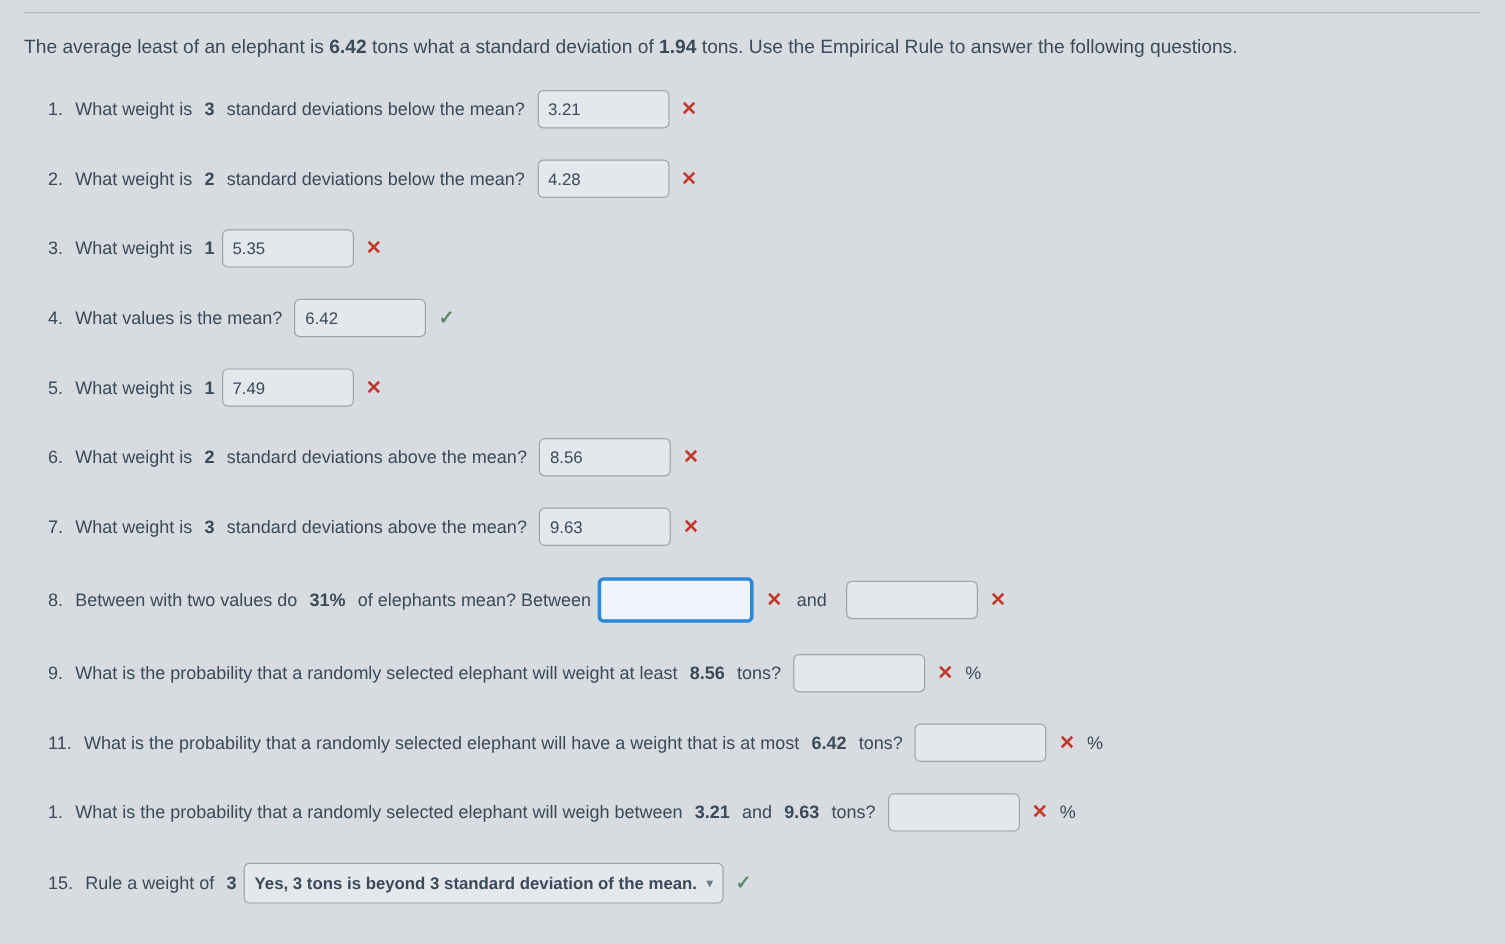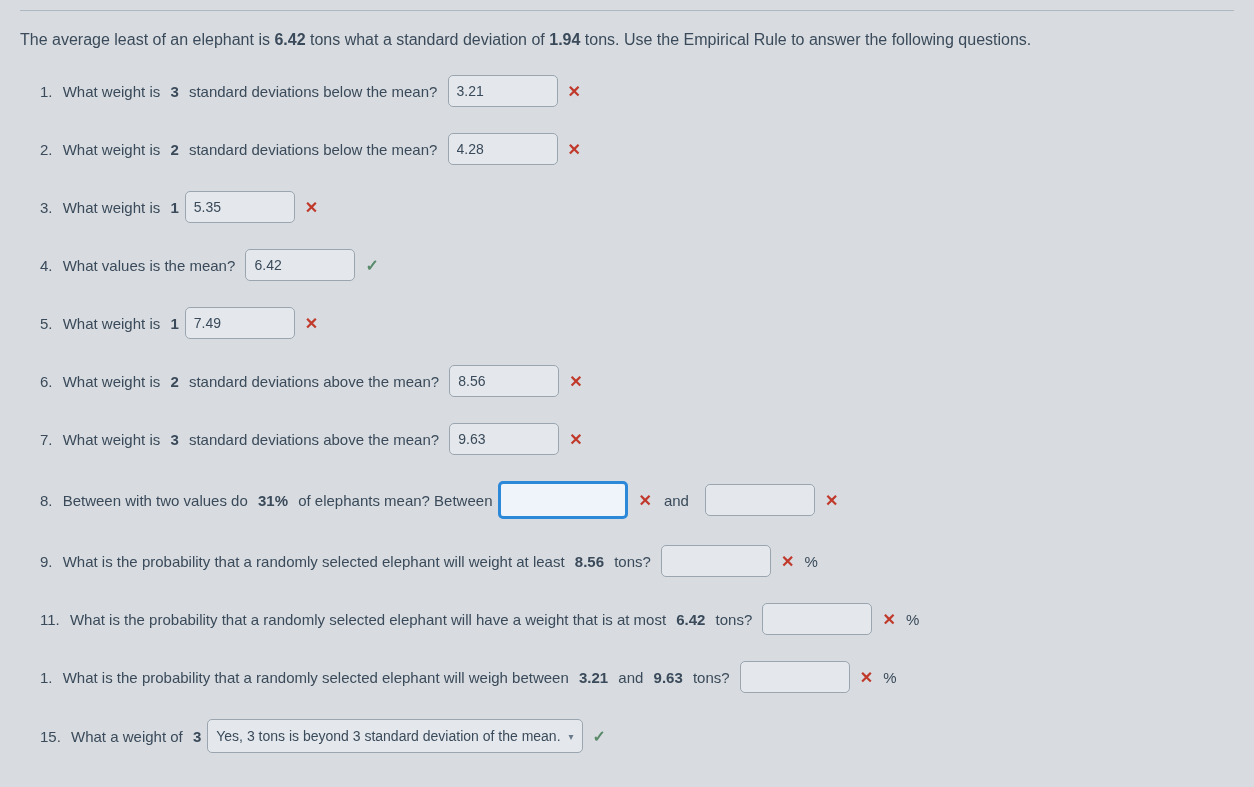--- a/index.html
+++ b/index.html
@@ -68,20 +68,21 @@
   .percent-sign { margin-left: 4px; }
   .select-wrap {
     display: inline-flex;
     align-items: center;
     border: 1px solid #9aa5b0;
     border-radius: 5px;
     background: #e4e8ec;
     height: 34px;
     padding: 0 8px;
     gap: 8px;
+    font-weight: bold;
   }
   .select-wrap .sel-text { font-size: 14px; color: #3a4a5a; }
   .select-wrap .caret {
     font-size: 10px;
     color: #6a7a8a;
   }
 </style>
 </head>
 <body>
 
@@ -192,21 +193,21 @@
         <span class="qtext"> and </span>
         <span class="bold">9.63</span>
         <span class="qtext"> tons? </span>
       <input class="answer-input" value="" style="">
       <span class="mark incorrect">✕</span>
       <span class="percent-sign">%</span>
     </div>
 
     <div class="question">
       <span class="qtext">15.</span>
-        <span class="qtext"> What a weight of </span>
+        <span class="qtext"> Rule a weight of </span>
         <span class="bold">3</span>
       <span class="select-wrap">
         <span class="sel-text">Yes, 3 tons is beyond 3 standard deviation of the mean.</span>
         <span class="caret">▾</span>
       </span>
       <span class="mark correct">✓</span>
     </div>
 
   </div>
 </div>

